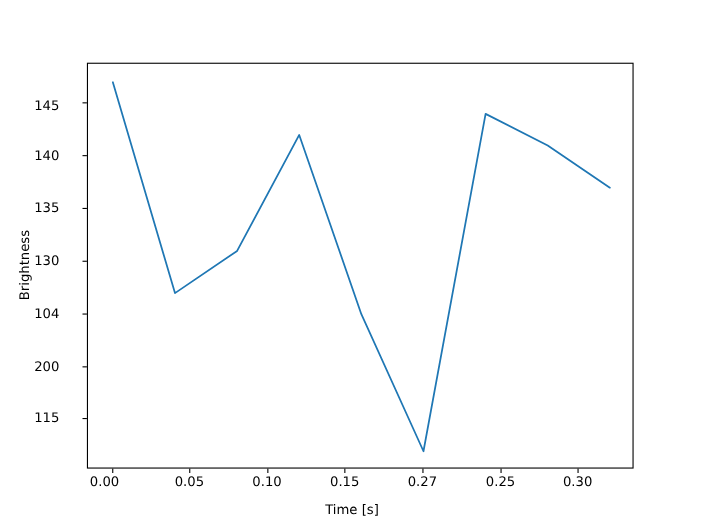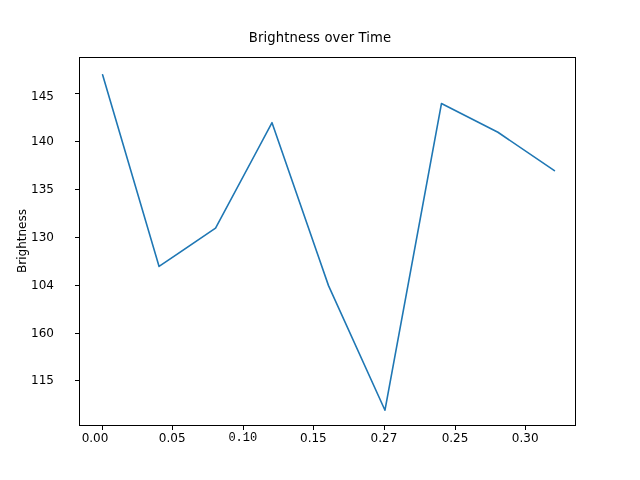--- a/index.html
+++ b/index.html
@@ -77,60 +77,60 @@
     
     left:-98px;
     top:233px;
   }
 </style>
 </head>
 <body>
 
 <div id="figure">
 
-  <div id="chart-title">Brightness over Time</div>
 
   <div id="plot-area">
     <svg id="plot-svg" viewBox="0 0 497 369" preserveAspectRatio="none">
       <polyline id="data-line" fill="none" stroke="#1f77b4" stroke-width="1.6" stroke-linejoin="round" stroke-linecap="round" points="22.59,16.77 79.07,208.46 135.55,170.12 192.02,64.69 248.50,227.63 304.98,352.23 361.45,45.53 417.93,74.28 474.41,112.62"></polyline>
     </svg>
   </div>
 
   <div id="ytick-labels">
       <div class="ytick-label" style="top: 380.474px;">115</div>
-      <div class="ytick-label" style="top: 332.552px;">160</div>
+      <div class="ytick-label" style="top: 332.552px;">200</div>
       <div class="ytick-label" style="top: 284.63px;">104</div>
       <div class="ytick-label" style="top: 236.708px;">130</div>
       <div class="ytick-label" style="top: 188.786px; text-align: right;">135</div>
       <div class="ytick-label" style="top: 140.864px;">140</div>
       <div class="ytick-label" style="top: 96px;">145</div>
     </div>
   <div id="ytick-marks">
       <div class="ytick-mark" style="top: 380.474px;"></div>
       <div class="ytick-mark" style="top: 332.552px;"></div>
       <div class="ytick-mark" style="top: 284.63px;"></div>
       <div class="ytick-mark" style="top: 236.708px;"></div>
       <div class="ytick-mark" style="top: 188.786px;"></div>
       <div class="ytick-mark" style="top: 140.864px;"></div>
       <div class="ytick-mark" style="top: 92.9416px;"></div>
     </div>
   <div id="xtick-labels">
       <div class="xtick-label" style="left: 95px;">0.00</div>
       <div class="xtick-label" style="left: 172.188px;">0.05</div>
-      <div class="xtick-label" style="left: 242.784px; font-family: Liberation Mono, monospace;">0.10</div>
+      <div class="xtick-label" style="left: 242.784px;">0.10</div>
       <div class="xtick-label" style="left: 313.381px;">0.15</div>
       <div class="xtick-label" style="left: 383.977px;">0.27</div>
       <div class="xtick-label" style="left: 455px;">0.25</div>
       <div class="xtick-label" style="left: 525.17px;">0.30</div>
     </div>
   <div id="xtick-marks">
       <div class="xtick-mark" style="left: 101.591px;"></div>
       <div class="xtick-mark" style="left: 172.188px;"></div>
       <div class="xtick-mark" style="left: 242.784px;"></div>
       <div class="xtick-mark" style="left: 313.381px;"></div>
       <div class="xtick-mark" style="left: 383.977px;"></div>
       <div class="xtick-mark" style="left: 454.574px;"></div>
       <div class="xtick-mark" style="left: 525.17px;"></div>
     </div>
 
+  <div id="xlabel">Time [s]</div>
   <div id="ylabel">Brightness</div>
 
 </div>
 
 </body></html>

